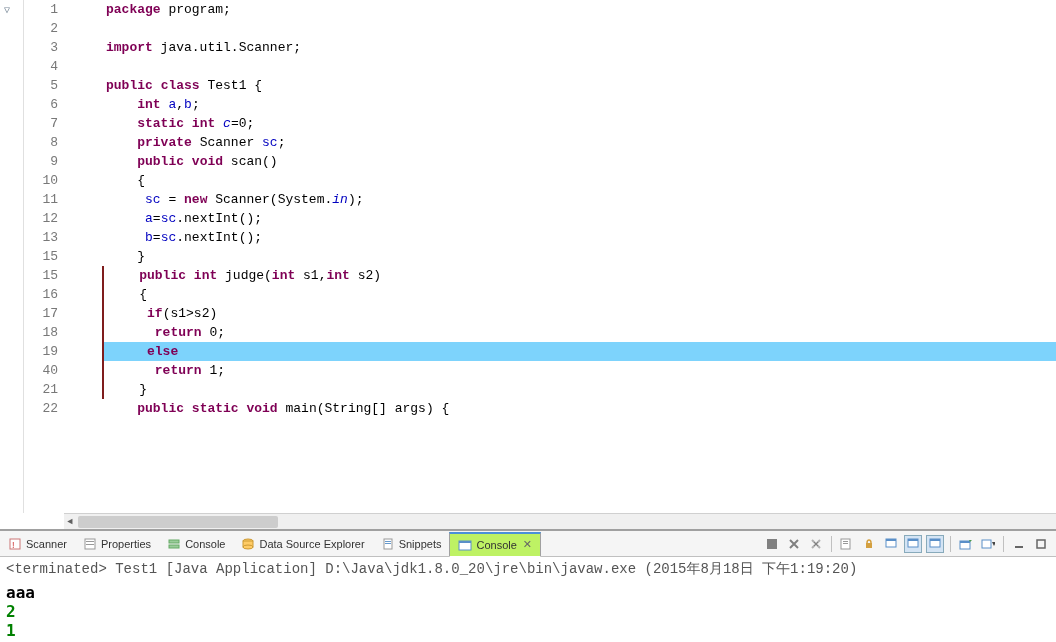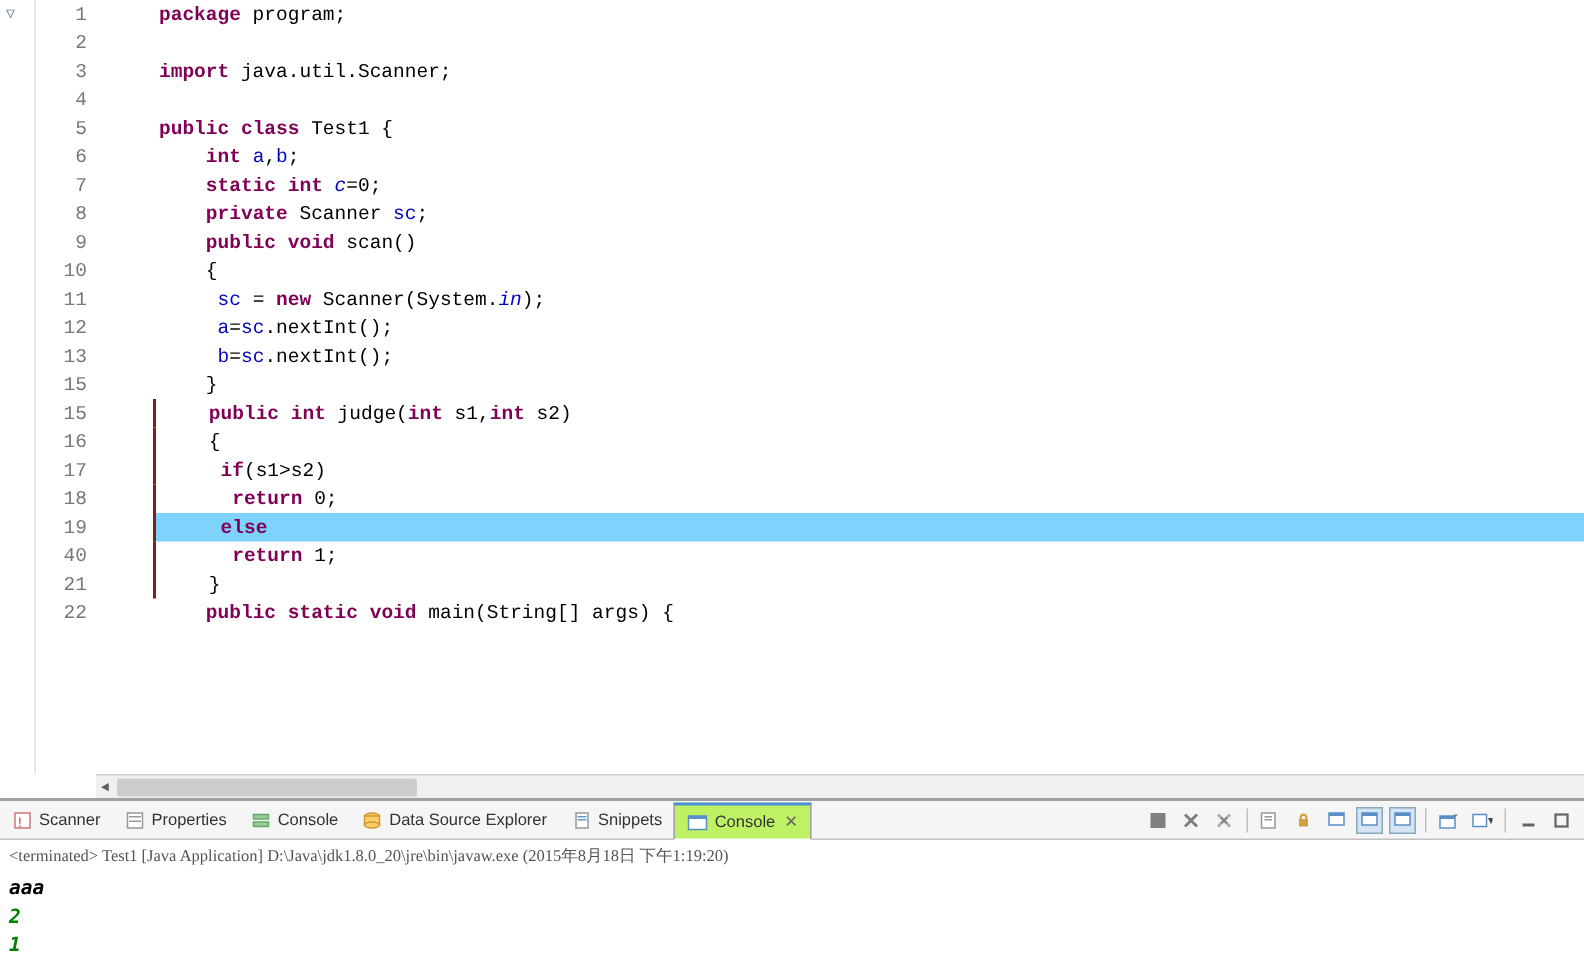--- a/index.html
+++ b/index.html
@@ -22,22 +22,22 @@
 .scrollbar-arrow { position: absolute; top: 2px; width: 12px; height: 12px; color: #606060; font-size: 9px; display: flex; align-items: center; justify-content: center; }
 .bottom-panel { border-top: 2px solid #a0a0a0; background: #fff; display: flex; flex-direction: column; }
 .tabbar { display: flex; align-items: center; height: 26px; background: #f5f5f5; border-bottom: 1px solid #c0c0c0; font-family: "Segoe UI", Tahoma, sans-serif; font-size: 11px; }
 .tab { display: flex; align-items: center; gap: 4px; padding: 0 8px; height: 25px; color: #333; cursor: pointer; }
 .tab.active { background: #bef264; border: 1px solid #a0a0a0; border-bottom: 1px solid #fff; border-top: 2px solid #4a90d9; margin-bottom: -1px; }
 .tab-icon { width: 14px; height: 14px; display: inline-flex; align-items: center; justify-content: center; }
 .tab-close { font-size: 11px; color: #666; margin-left: 2px; }
 .toolbar-right { margin-left: auto; display: flex; align-items: center; gap: 4px; padding-right: 6px; }
 .tool-btn { width: 18px; height: 18px; display: inline-flex; align-items: center; justify-content: center; font-size: 11px; cursor: pointer; }
 .tool-sep { width: 1px; height: 16px; background: #c0c0c0; margin: 0 2px; }
-.console-status { font-family: Liberation Serif, serif; font-size: 11px; color: #555; padding: 3px 6px; }
-.console-output { padding: 2px 6px; font-family: Consolas, monospace; font-size: 13px; line-height: 19px; font-style: italic; }
+.console-status { font-family: Liberation Mono, monospace; font-size: 14px; color: #555; padding: 3px 6px; }
+.console-output { padding: 2px 6px; font-family: Consolas, monospace; font-size: 16px; line-height: 19px; }
 .out-user { color: #008000; font-weight: bold; }
 .out-prog { color: #000; font-weight: bold; }
 svg { display: block; }
 </style>
 </head>
 <body>
 
 <div class="editor-area">
   <div class="left-margin">
     <span class="fold-marker">▽</span>

